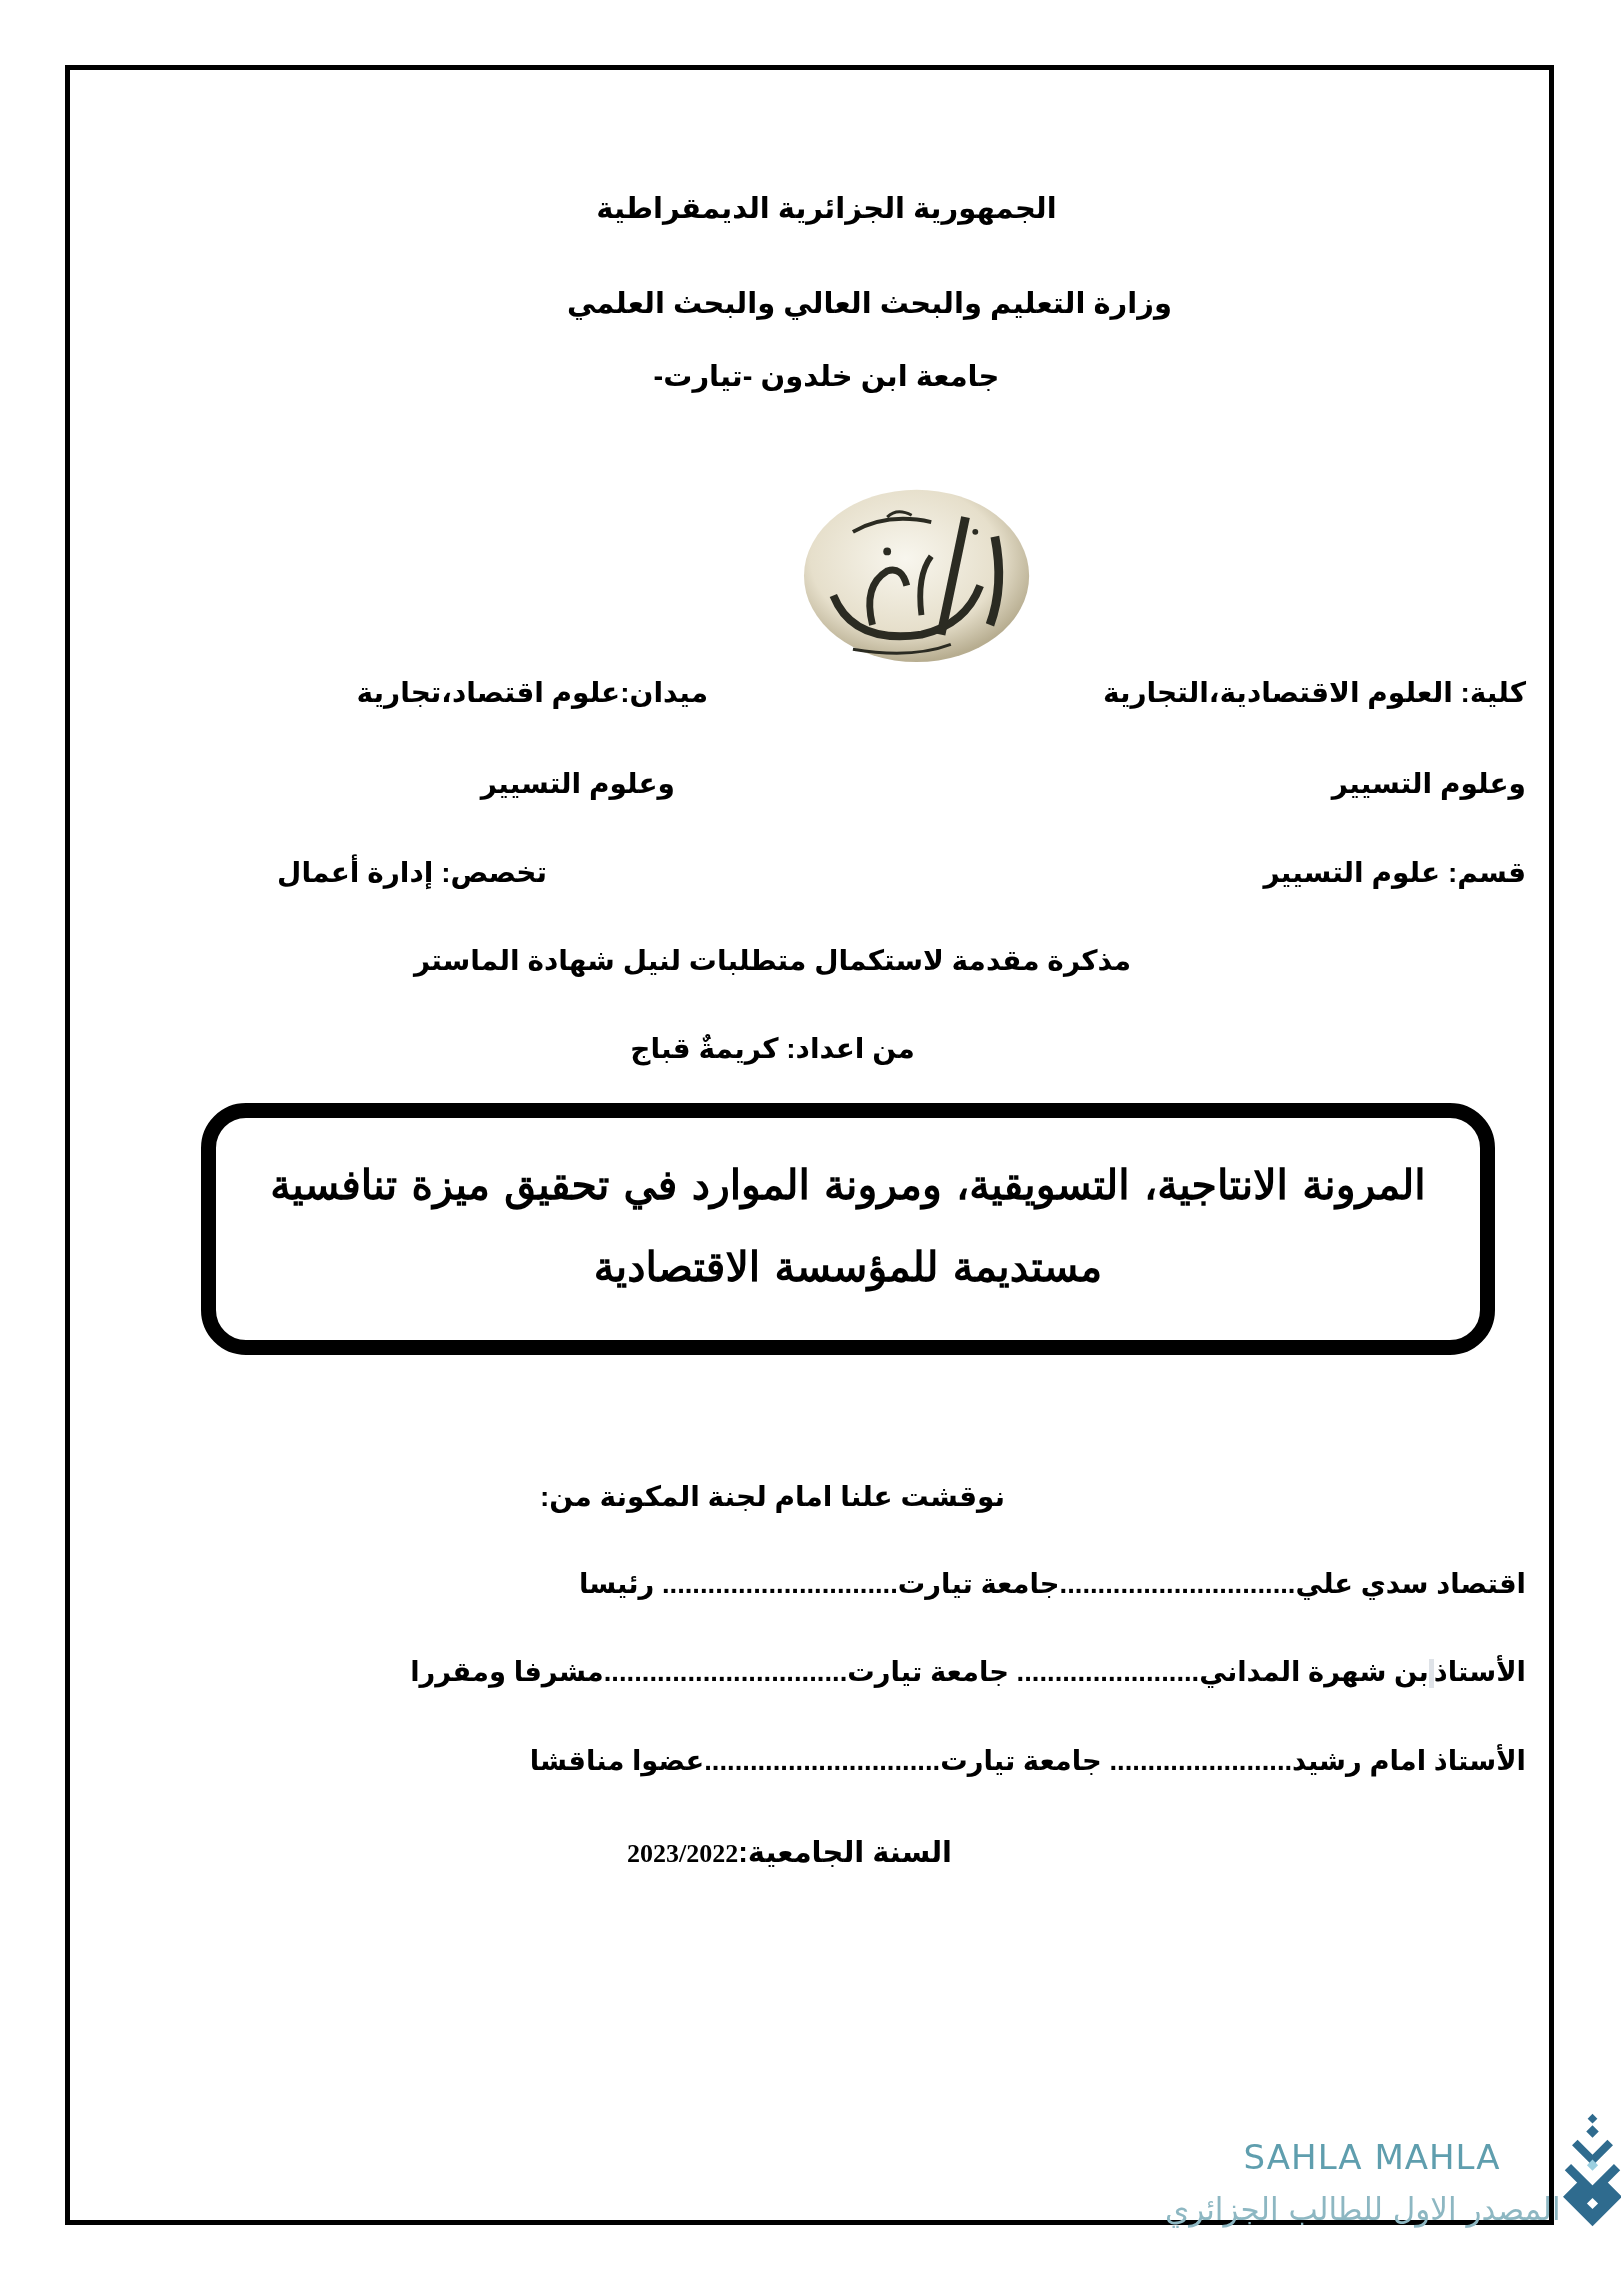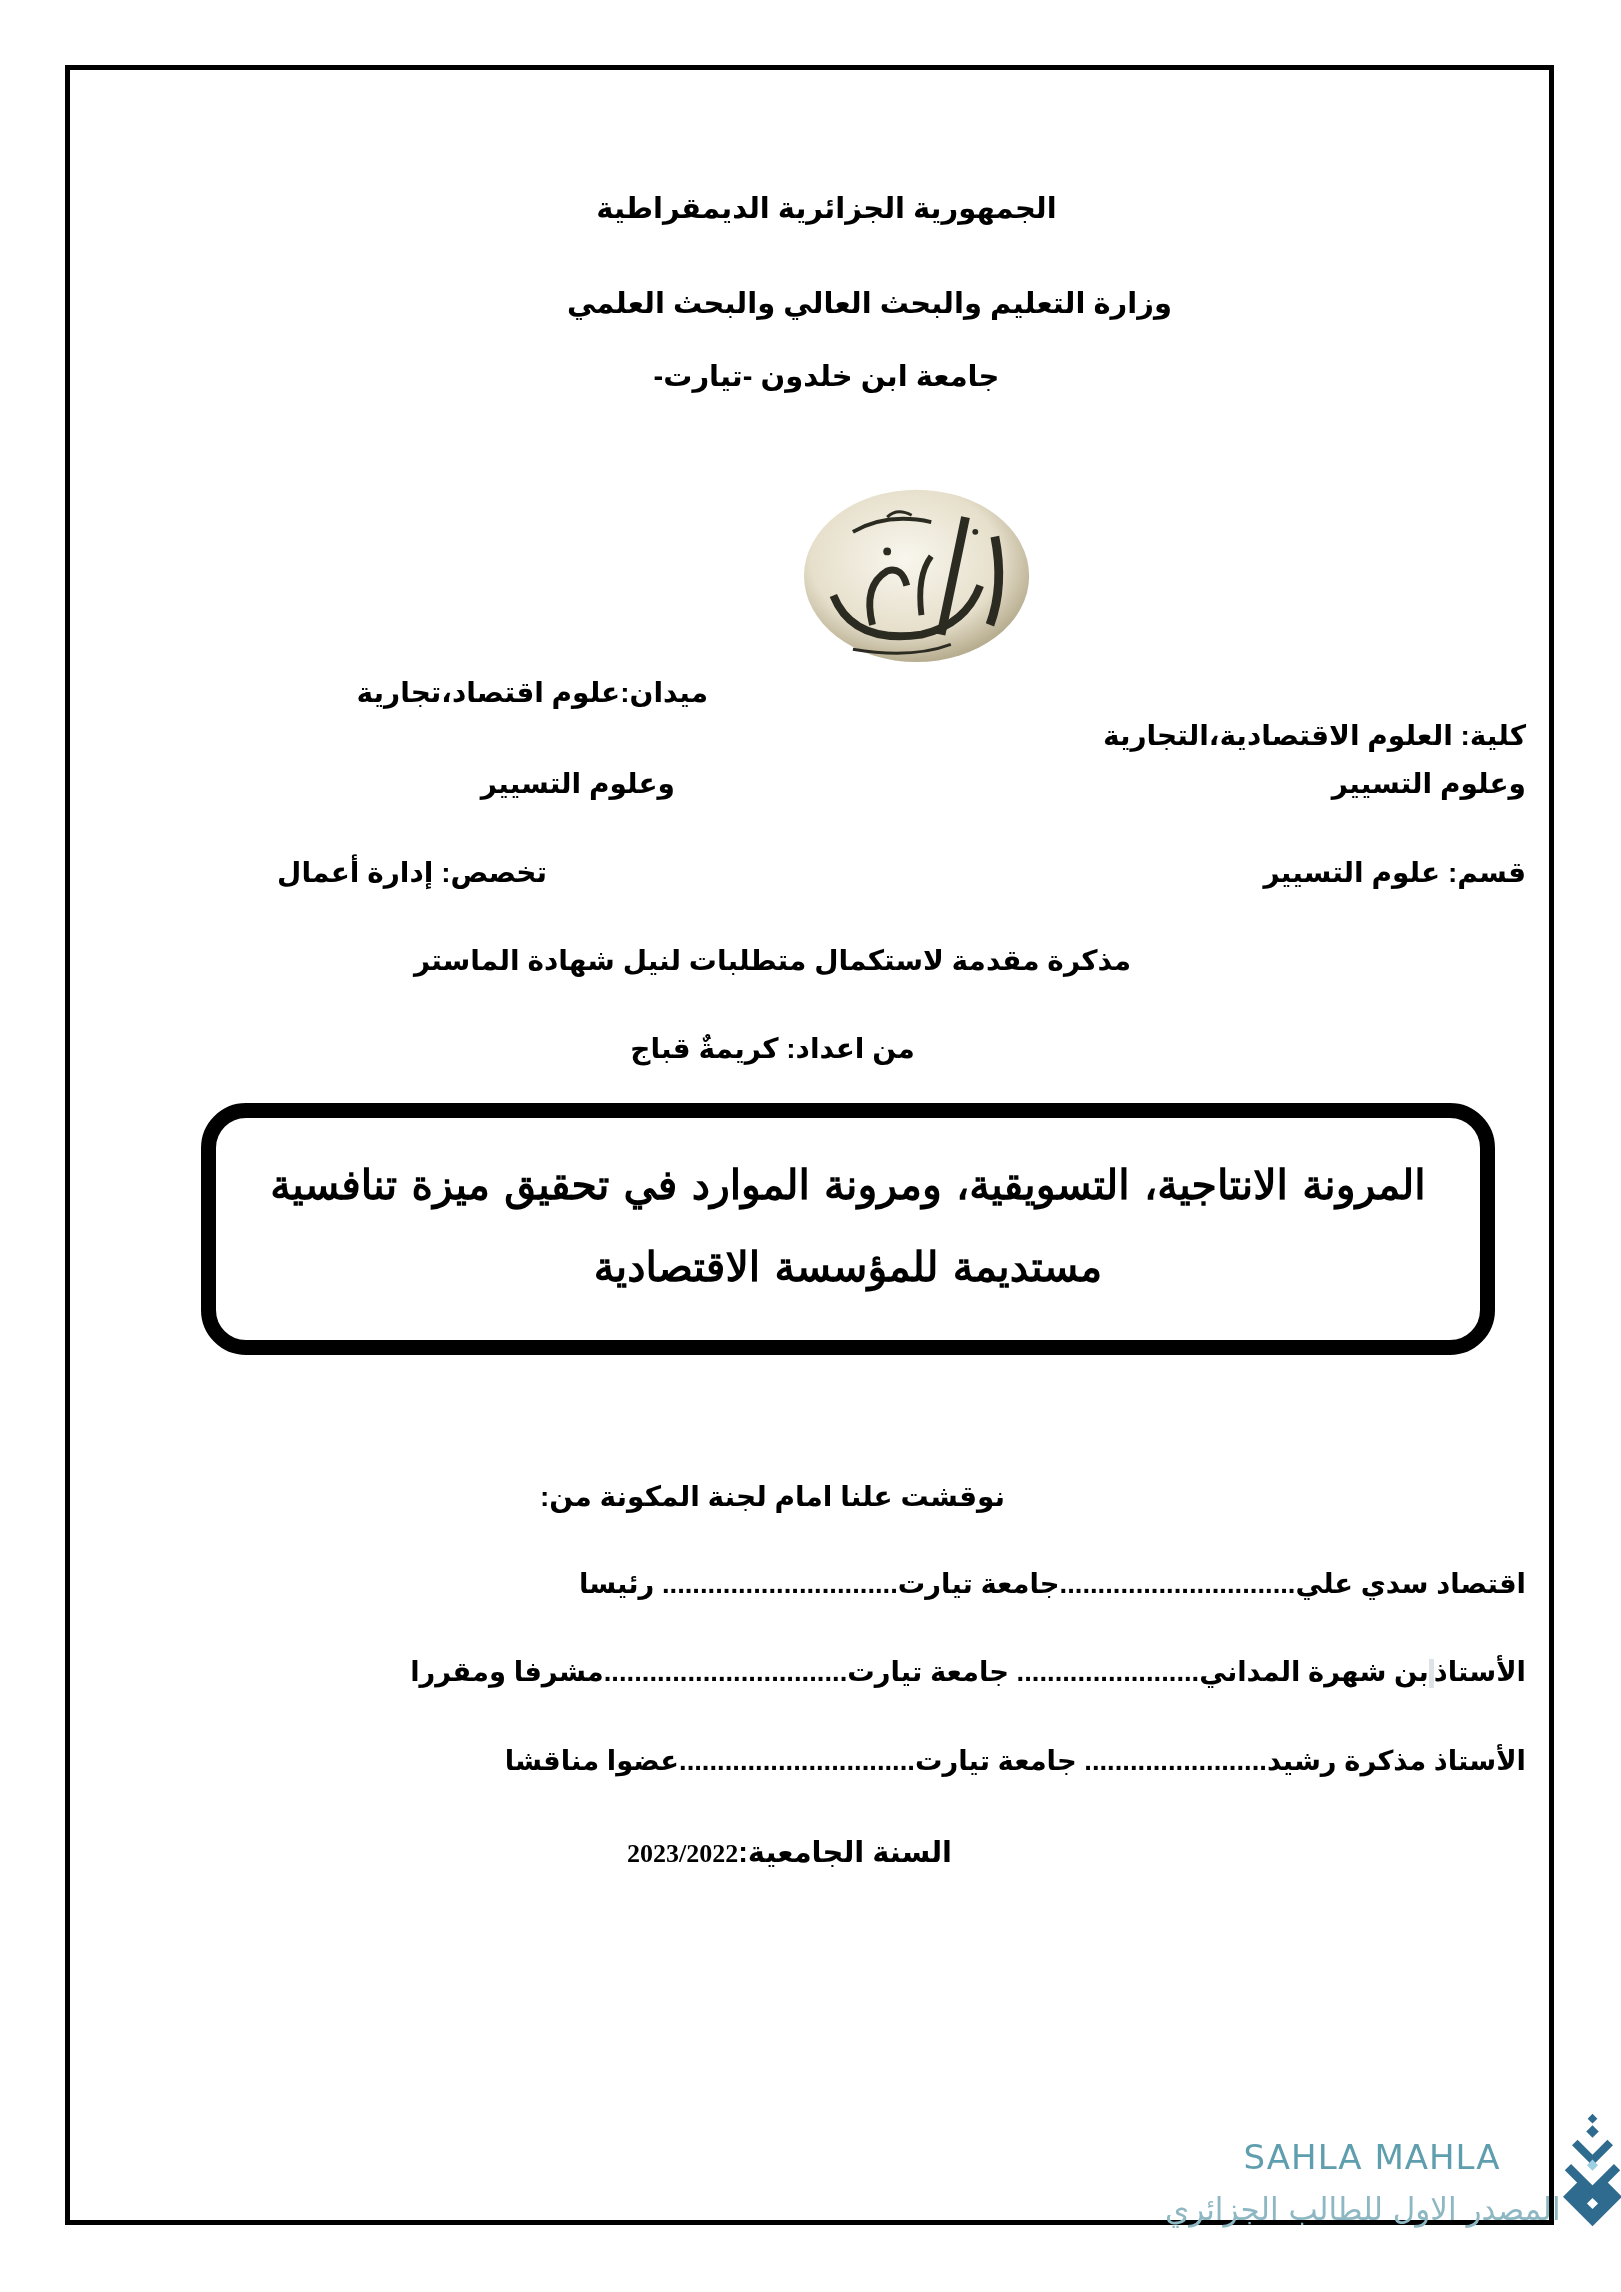--- a/index.html
+++ b/index.html
@@ -153,21 +153,21 @@
     <path d="M80 150 Q70 110 95 95 Q110 90 115 110" stroke="#2b2b22" stroke-width="7" fill="none"></path>
     <path d="M150 160 L175 40" stroke="#2b2b22" stroke-width="9" fill="none"></path>
     <path d="M200 150 Q215 110 205 60" stroke="#2b2b22" stroke-width="9" fill="none"></path>
     <path d="M130 140 Q125 100 140 80" stroke="#2b2b22" stroke-width="6" fill="none"></path>
     <circle cx="95" cy="75" r="4" fill="#2b2b22"></circle>
     <circle cx="185" cy="55" r="3" fill="#2b2b22"></circle>
     <path d="M60 175 Q120 185 160 170" stroke="#2b2b22" stroke-width="3" fill="none"></path>
   </svg>
 </div>
 
-<div class="line meta" style="right:95px; top:676px;margin-top:43px;">كلية: العلوم الاقتصادية،التجارية</div>
+<div class="line meta" style="right:95px; top:676px;">كلية: العلوم الاقتصادية،التجارية</div>
 <div class="line meta" style="right:95px; top:767px;">وعلوم التسيير</div>
 <div class="line meta" style="right:95px; top:856px;">قسم: علوم التسيير</div>
 
 <div class="line meta" style="right:913px; top:676px;">ميدان:علوم اقتصاد،تجارية</div>
 <div class="line meta" style="right:946px; top:767px;">وعلوم التسيير</div>
 <div class="line meta" style="right:1074px; top:856px;">تخصص: إدارة أعمال</div>
 
 <div class="line center meta" style="top:944px; left:-54px;">مذكرة مقدمة لاستكمال متطلبات لنيل شهادة الماستر</div>
 <div class="line center meta" style="top:1032px; left:-54px;">من اعداد: كريمةٌ قباج</div>
 
@@ -180,21 +180,21 @@
 
 <div class="committee-row" style="right:95px; top:1568px;">
   <span>اقتصاد سدي علي</span><span>..............................</span><span>.جامعة تيارت</span><span>...............................</span><span> رئيسا</span>
 </div>
 
 <div class="committee-row" style="right:95px; top:1656px;">
   <span>الأستاذ</span><span class="cursor-mark"></span><span>بن شهرة المداني</span><span>........................</span><span> جامعة تيارت</span><span>...............................</span><span>.مشرفا ومقررا</span>
 </div>
 
 <div class="committee-row" style="right:95px; top:1745px;">
-  <span>الأستاذ مذكرة رشيد</span><span>........................</span><span> جامعة تيارت</span><span>..............................</span><span>.عضوا مناقشا</span>
+  <span>الأستاذ امام رشيد</span><span>........................</span><span> جامعة تيارت</span><span>..............................</span><span>.عضوا مناقشا</span>
 </div>
 
 <div class="line center" style="top:1835px; left:-37px; font-size:29px;">
   <span>السنة الجامعية:</span><span class="year">2023/2022</span>
 </div>
 
 <div class="watermark">
   <div class="wm-title">SAHLA MAHLA</div>
   <div class="wm-sub">المصدر الاول للطالب الجزائري</div>
   <div class="wm-emblem">

